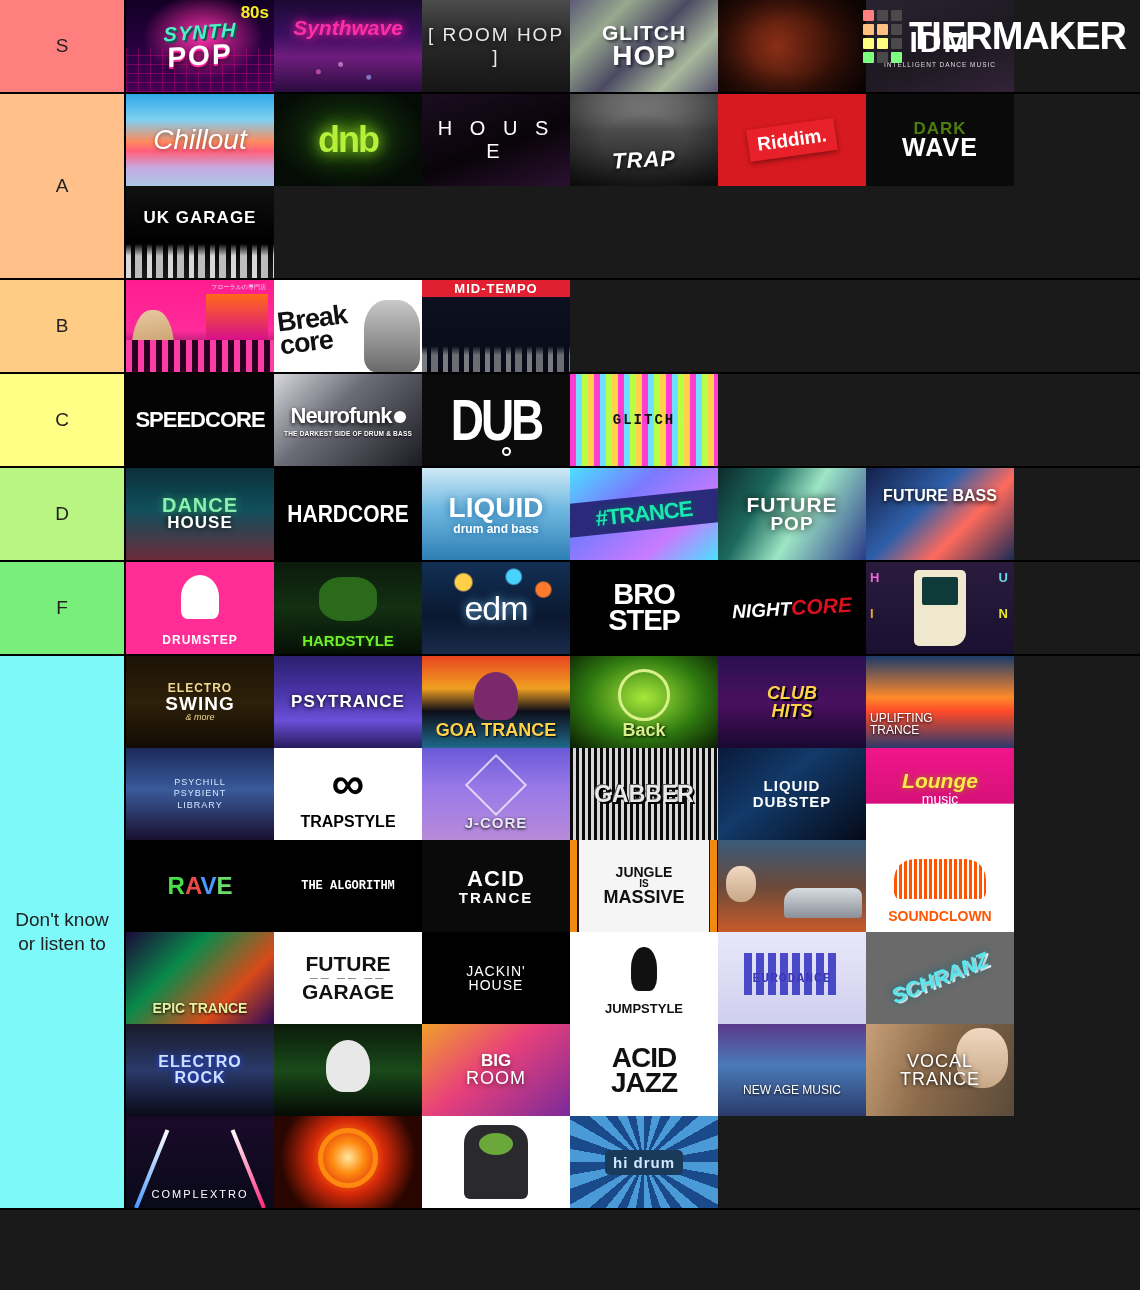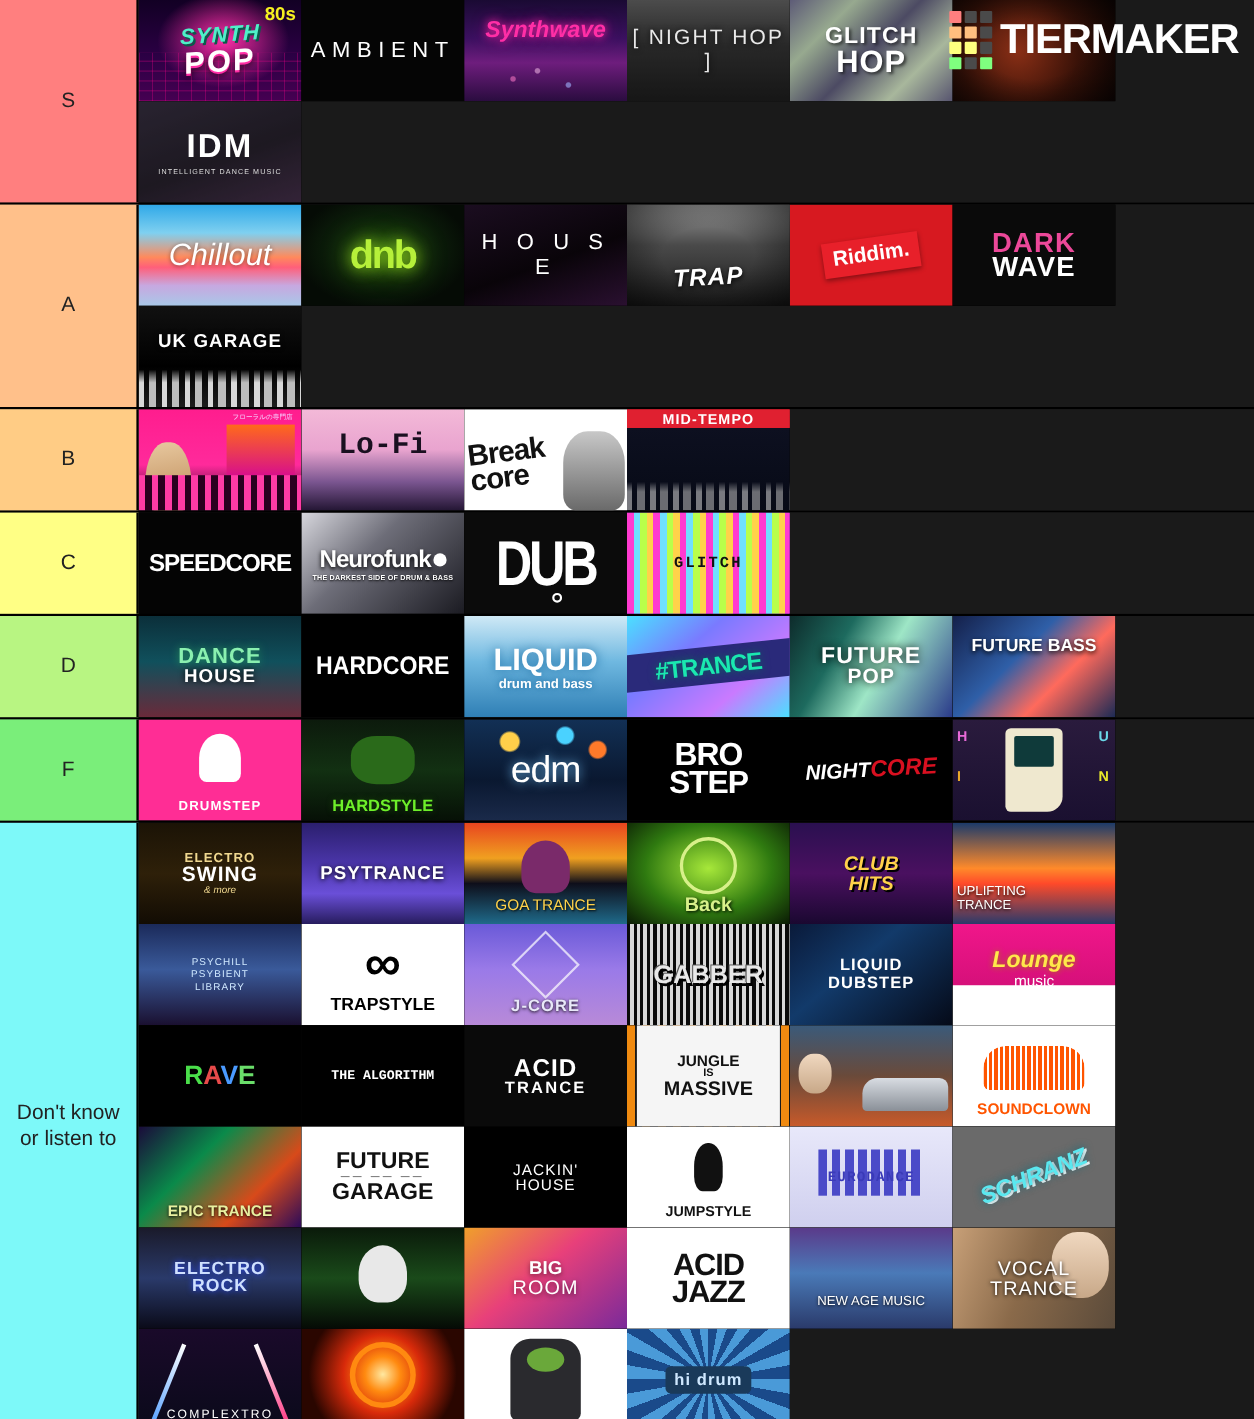--- a/index.html
+++ b/index.html
@@ -205,32 +205,28 @@
         <div class="tier-items">
           <div class="tile" title="Synth Pop">
             <div class="bg bg-synthpop"></div>
             <div class="bg-grid-pink"></div>
             <div class="cap" style="transform:skewY(-4deg)">
               <div style="color:#4ef0c8;font-size:20px;font-weight:bold;font-style:italic;letter-spacing:1px;text-shadow:2px 2px 0 #0a5a4a">SYNTH</div>
               <div style="color:#fff;font-size:28px;font-weight:bold;letter-spacing:2px;text-shadow:0 2px 0 #ff2ea6,0 4px 6px rgba(0,0,0,.7);margin-top:-4px">POP</div>
             </div>
             <div style="position:absolute;top:3px;right:5px;z-index:6;color:#f5f020;font-size:17px;font-weight:bold">80s</div>
           </div>
-          <div class="tile" title="Ambient">
-            <div class="bg bg-black"></div>
-            <div class="cap t-thin sz20">AMBIENT</div>
-          </div>
           <div class="tile" title="Synthwave">
             <div class="bg bg-night-city"></div>
             <div class="cap" style="color:#ff2ea6;font-size:21px;font-style:italic;font-weight:bold;text-shadow:0 0 8px #ff2ea6,0 0 14px #a0007a;transform:translateY(-18px)">Synthwave</div>
           </div>
           <div class="tile" title="Trip Hop">
             <div class="bg bg-triphop"></div>
             <div class="ov-dark"></div>
-            <div class="cap" style="color:#e8e8e8;font-size:19px;letter-spacing:2px;font-weight:300;text-shadow:0 0 6px rgba(0,0,0,.9)">[ NIGHT HOP ]</div>
+            <div class="cap" style="color:#e8e8e8;font-size:19px;letter-spacing:2px;font-weight:300;text-shadow:0 0 6px rgba(0,0,0,.9)">[ ROOM HOP ]</div>
           </div>
           <div class="tile" title="Glitch Hop">
             <div class="bg bg-glitchhop"></div>
             <div class="cap" style="line-height:.92">
               <div style="color:#fff;font-size:21px;font-weight:bold;letter-spacing:1px;text-shadow:2px 2px 3px rgba(0,0,0,.6)">GLITCH</div>
               <div style="color:#fff;font-size:28px;font-weight:bold;letter-spacing:1px;text-shadow:2px 2px 3px rgba(0,0,0,.6)">HOP</div>
             </div>
           </div>
           <div class="tile" title="Blackened / Metal">
             <div class="bg bg-tiermaker"></div>
@@ -266,44 +262,40 @@
             <div class="ov-vig"></div>
             <div class="cap" style="color:#fff;font-size:22px;font-weight:bold;font-style:italic;letter-spacing:1px;transform:translateY(20px) rotate(-3deg);text-shadow:0 2px 5px #000">TRAP</div>
           </div>
           <div class="tile" title="Riddim">
             <div class="bg bg-riddim"></div>
             <div class="cap" style="transform:rotate(-8deg)"><span style="display:inline-block;background:#e8202a;color:#fff;font-size:19px;font-weight:bold;padding:5px 9px;box-shadow:0 2px 5px rgba(0,0,0,.4)">Riddim.</span></div>
           </div>
           <div class="tile" title="Darkwave">
             <div class="bg bg-darkwave"></div>
             <div class="cap" style="line-height:.9">
-              <div style="color:#ec4899;font-size:25px;font-weight:bold;letter-spacing:1px">DARK</div>
+              <div style="color:#4d7c0f;font-size:17px;font-weight:bold;letter-spacing:1px">DARK</div>
               <div style="color:#fff;font-size:25px;font-weight:bold;letter-spacing:1px">WAVE</div>
             </div>
           </div>
           <div class="tile" title="UK Garage">
             <div class="bg bg-ukgarage"></div>
             <div class="skyline"></div>
             <div class="cap" style="color:#fff;font-size:17px;font-weight:bold;letter-spacing:1px;transform:translateY(-14px);text-shadow:0 0 5px #000">UK GARAGE</div>
           </div>
         </div>
       </div>
       <div class="tier-row">
         <div class="tier-label" style="background: rgb(255, 204, 133); white-space: pre-line;">B</div>
         <div class="tier-items">
           <div class="tile" title="Vaporwave">
             <div class="bg bg-vapor"></div>
             <div class="bust"></div>
             <div style="position:absolute;right:6px;top:14px;width:62px;height:46px;z-index:3;background:linear-gradient(180deg,#ff6a1a,#d8108a)"></div>
             <div style="position:absolute;left:0;right:0;bottom:0;height:32px;z-index:4;background:repeating-linear-gradient(90deg,#ff3ba6 0 6px,#2a0020 6px 12px)"></div>
             <div style="position:absolute;right:8px;top:3px;z-index:6;color:#f5d0ff;font-size:6px">フローラルの専門店</div>
-          </div>
-          <div class="tile" title="Lo-Fi">
-            <div class="bg bg-lofi"></div>
-            <div class="cap" style="color:#1a1020;font-size:27px;font-family:'Liberation Mono',monospace;font-weight:bold;transform:translateY(-12px)">Lo-Fi</div>
           </div>
           <div class="tile" title="Breakcore">
             <div class="bg bg-breakcore"></div>
             <div class="cap" style="transform:rotate(-7deg);line-height:.85;text-align:left;padding-left:4px">
               <div style="color:#111;font-size:27px;font-weight:bold;letter-spacing:-1px">Break</div>
               <div style="color:#111;font-size:27px;font-weight:bold;letter-spacing:-1px">core</div>
             </div>
             <div style="position:absolute;right:2px;bottom:0;width:56px;height:72px;z-index:4;background:linear-gradient(180deg,#c8c8c8,#6a6a6a);border-radius:40% 40% 20% 20%"></div>
           </div>
           <div class="tile" title="Mid-Tempo">
@@ -430,21 +422,21 @@
               <div style="color:#f0d890;font-size:9px;font-style:italic">&amp; more</div>
             </div>
           </div>
           <div class="tile" title="Psytrance">
             <div class="bg bg-psytrance"></div>
             <div class="cap" style="color:#fff;font-size:17px;font-weight:bold;letter-spacing:1px;text-shadow:0 1px 5px #000">PSYTRANCE</div>
           </div>
           <div class="tile" title="Goa Trance">
             <div class="bg bg-goatrance"></div>
             <div class="ganesh"></div>
-            <div class="cap" style="color:#ffd24a;font-size:14px;font-weight:normal;letter-spacing:0;transform:translateY(28px);text-shadow:1px 1px 2px #000">GOA TRANCE</div>
+            <div class="cap" style="color:#ffd24a;font-size:18px;font-weight:bold;letter-spacing:0;transform:translateY(28px);text-shadow:1px 1px 2px #000">GOA TRANCE</div>
           </div>
           <div class="tile" title="Throwback Dance">
             <div class="bg bg-throwback"></div>
             <div style="position:absolute;left:50%;top:42%;transform:translate(-50%,-50%);z-index:3;width:52px;height:52px;border:3px solid #d8f08a;border-radius:50%"></div>
             <div class="cap" style="color:#d8f08a;font-size:18px;font-weight:bold;transform:translateY(28px);text-shadow:1px 1px 3px #000">Back</div>
           </div>
           <div class="tile" title="Club Hits">
             <div class="bg bg-clubhits"></div>
             <div class="cap" style="line-height:1">
               <div style="color:#ffd24a;font-size:18px;font-weight:bold;font-style:italic;text-shadow:2px 2px 0 #000">CLUB</div>

